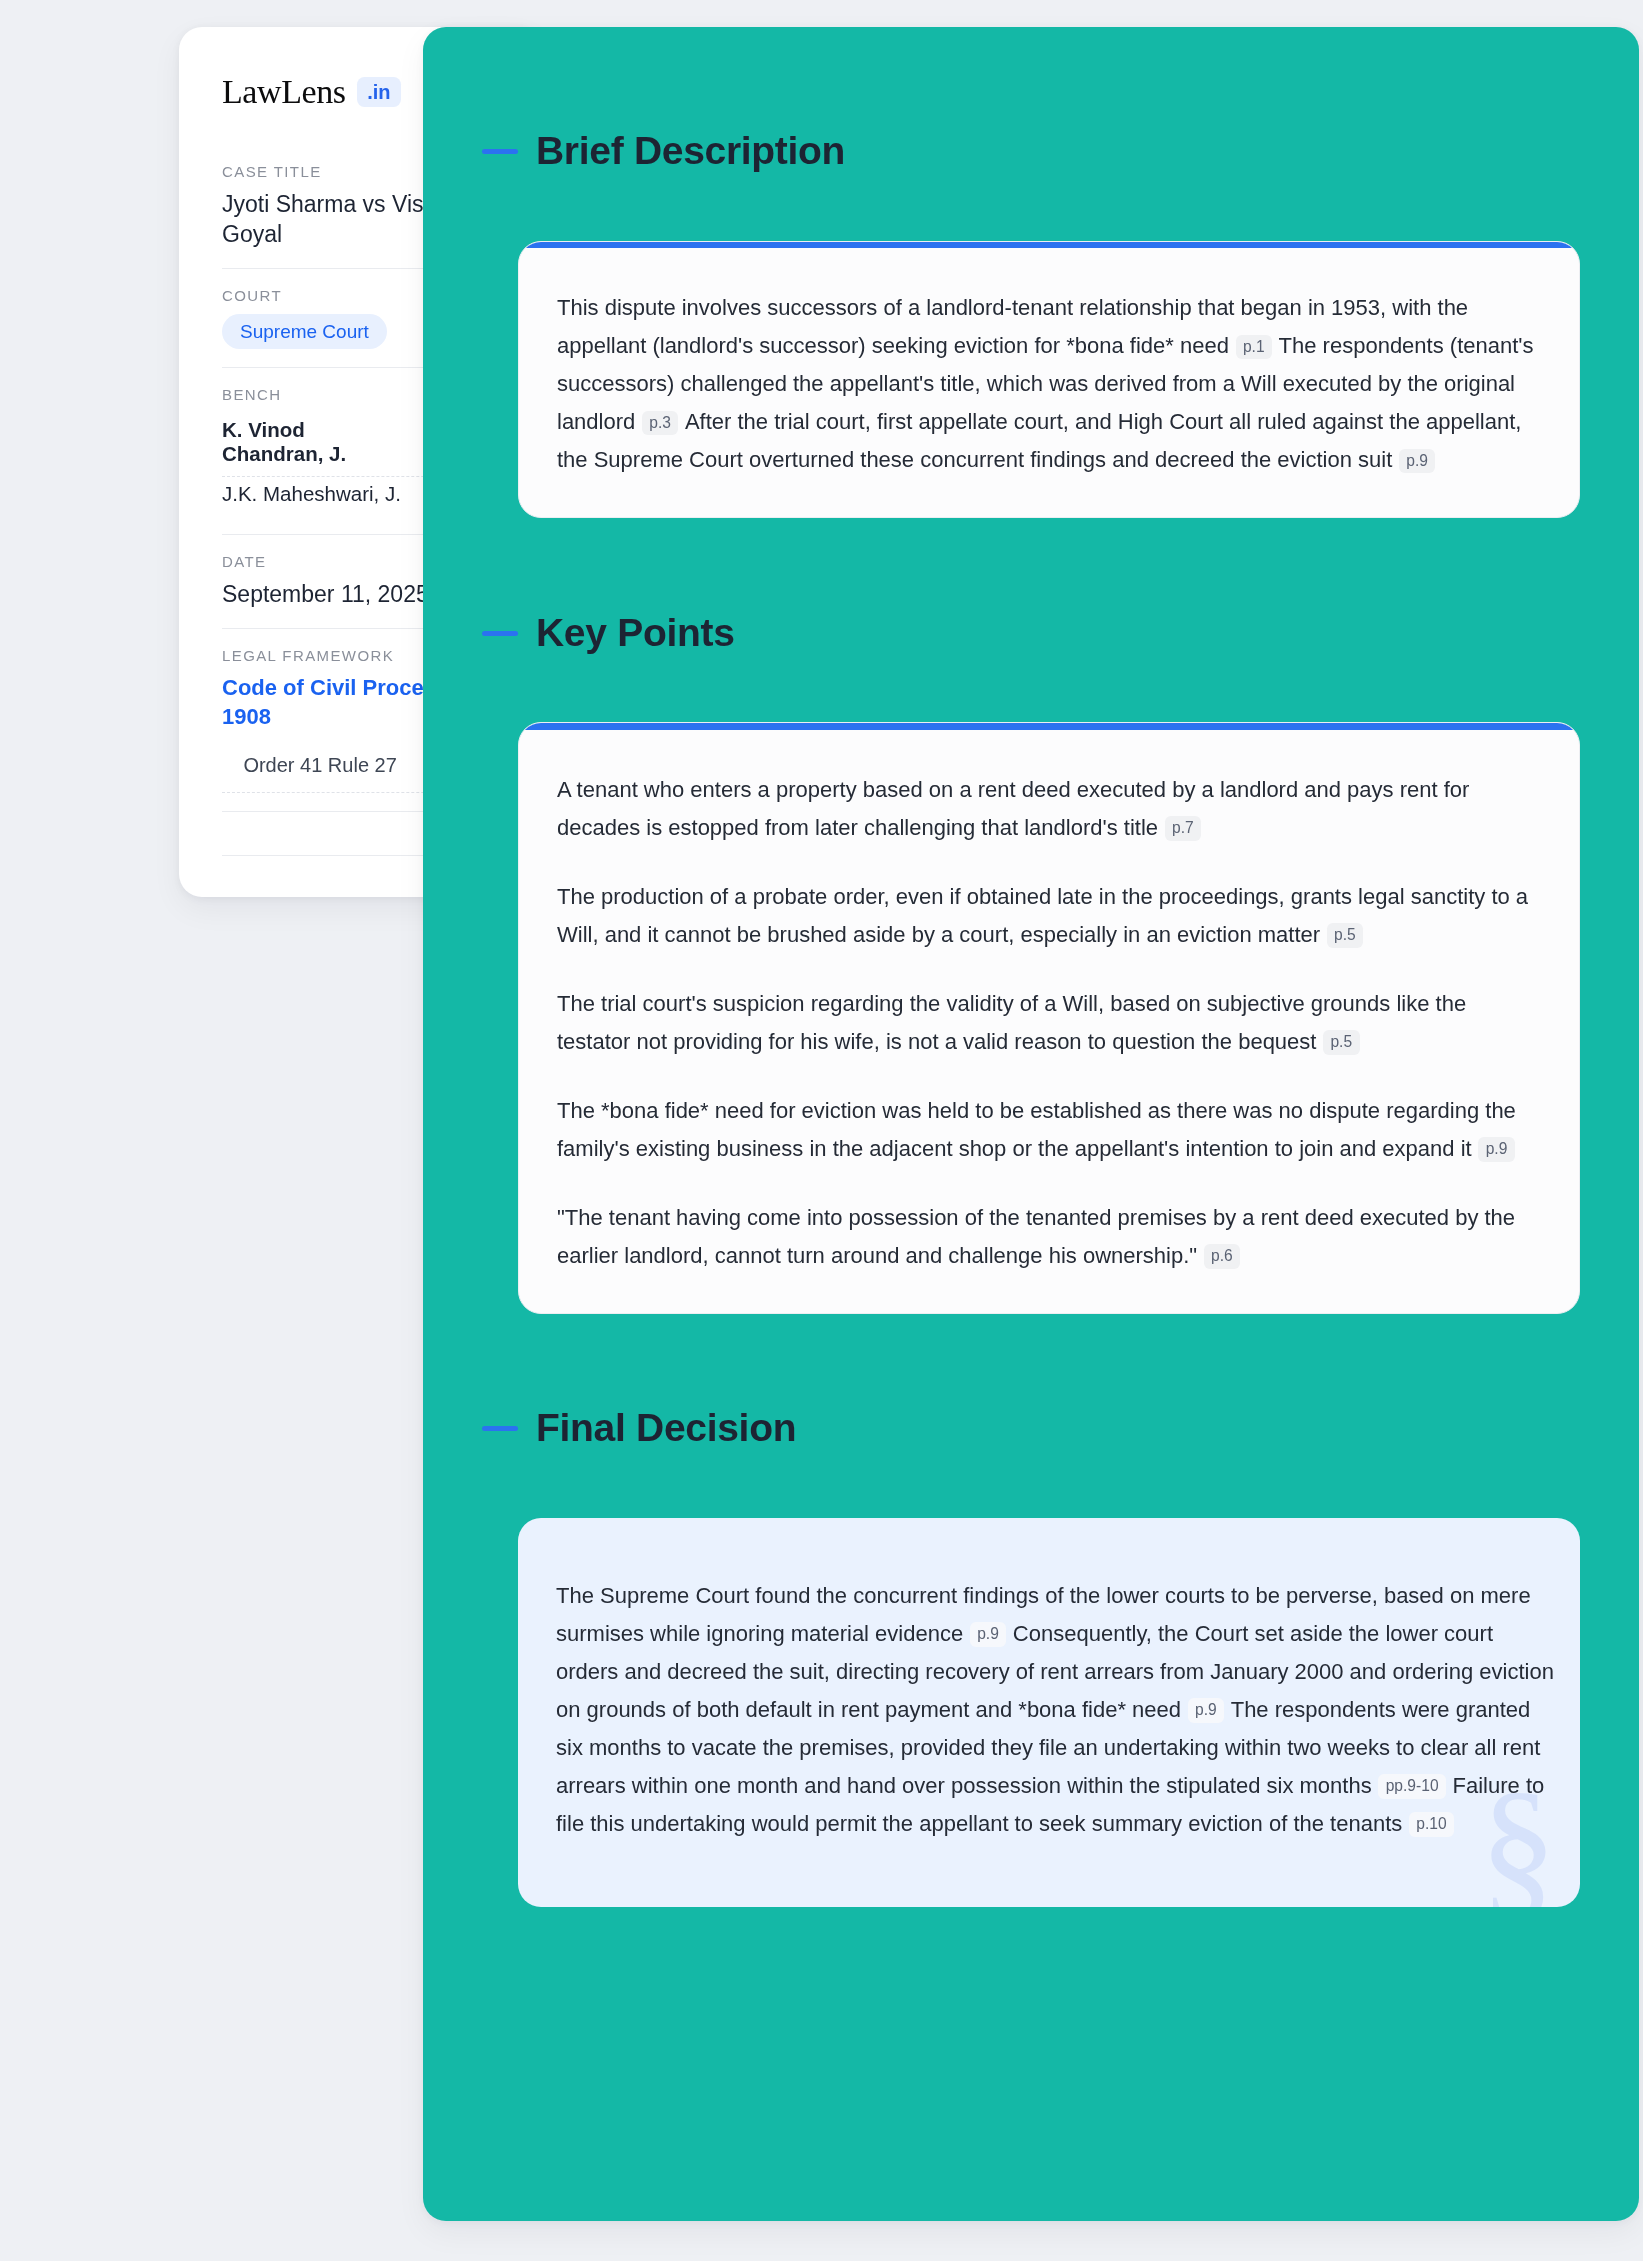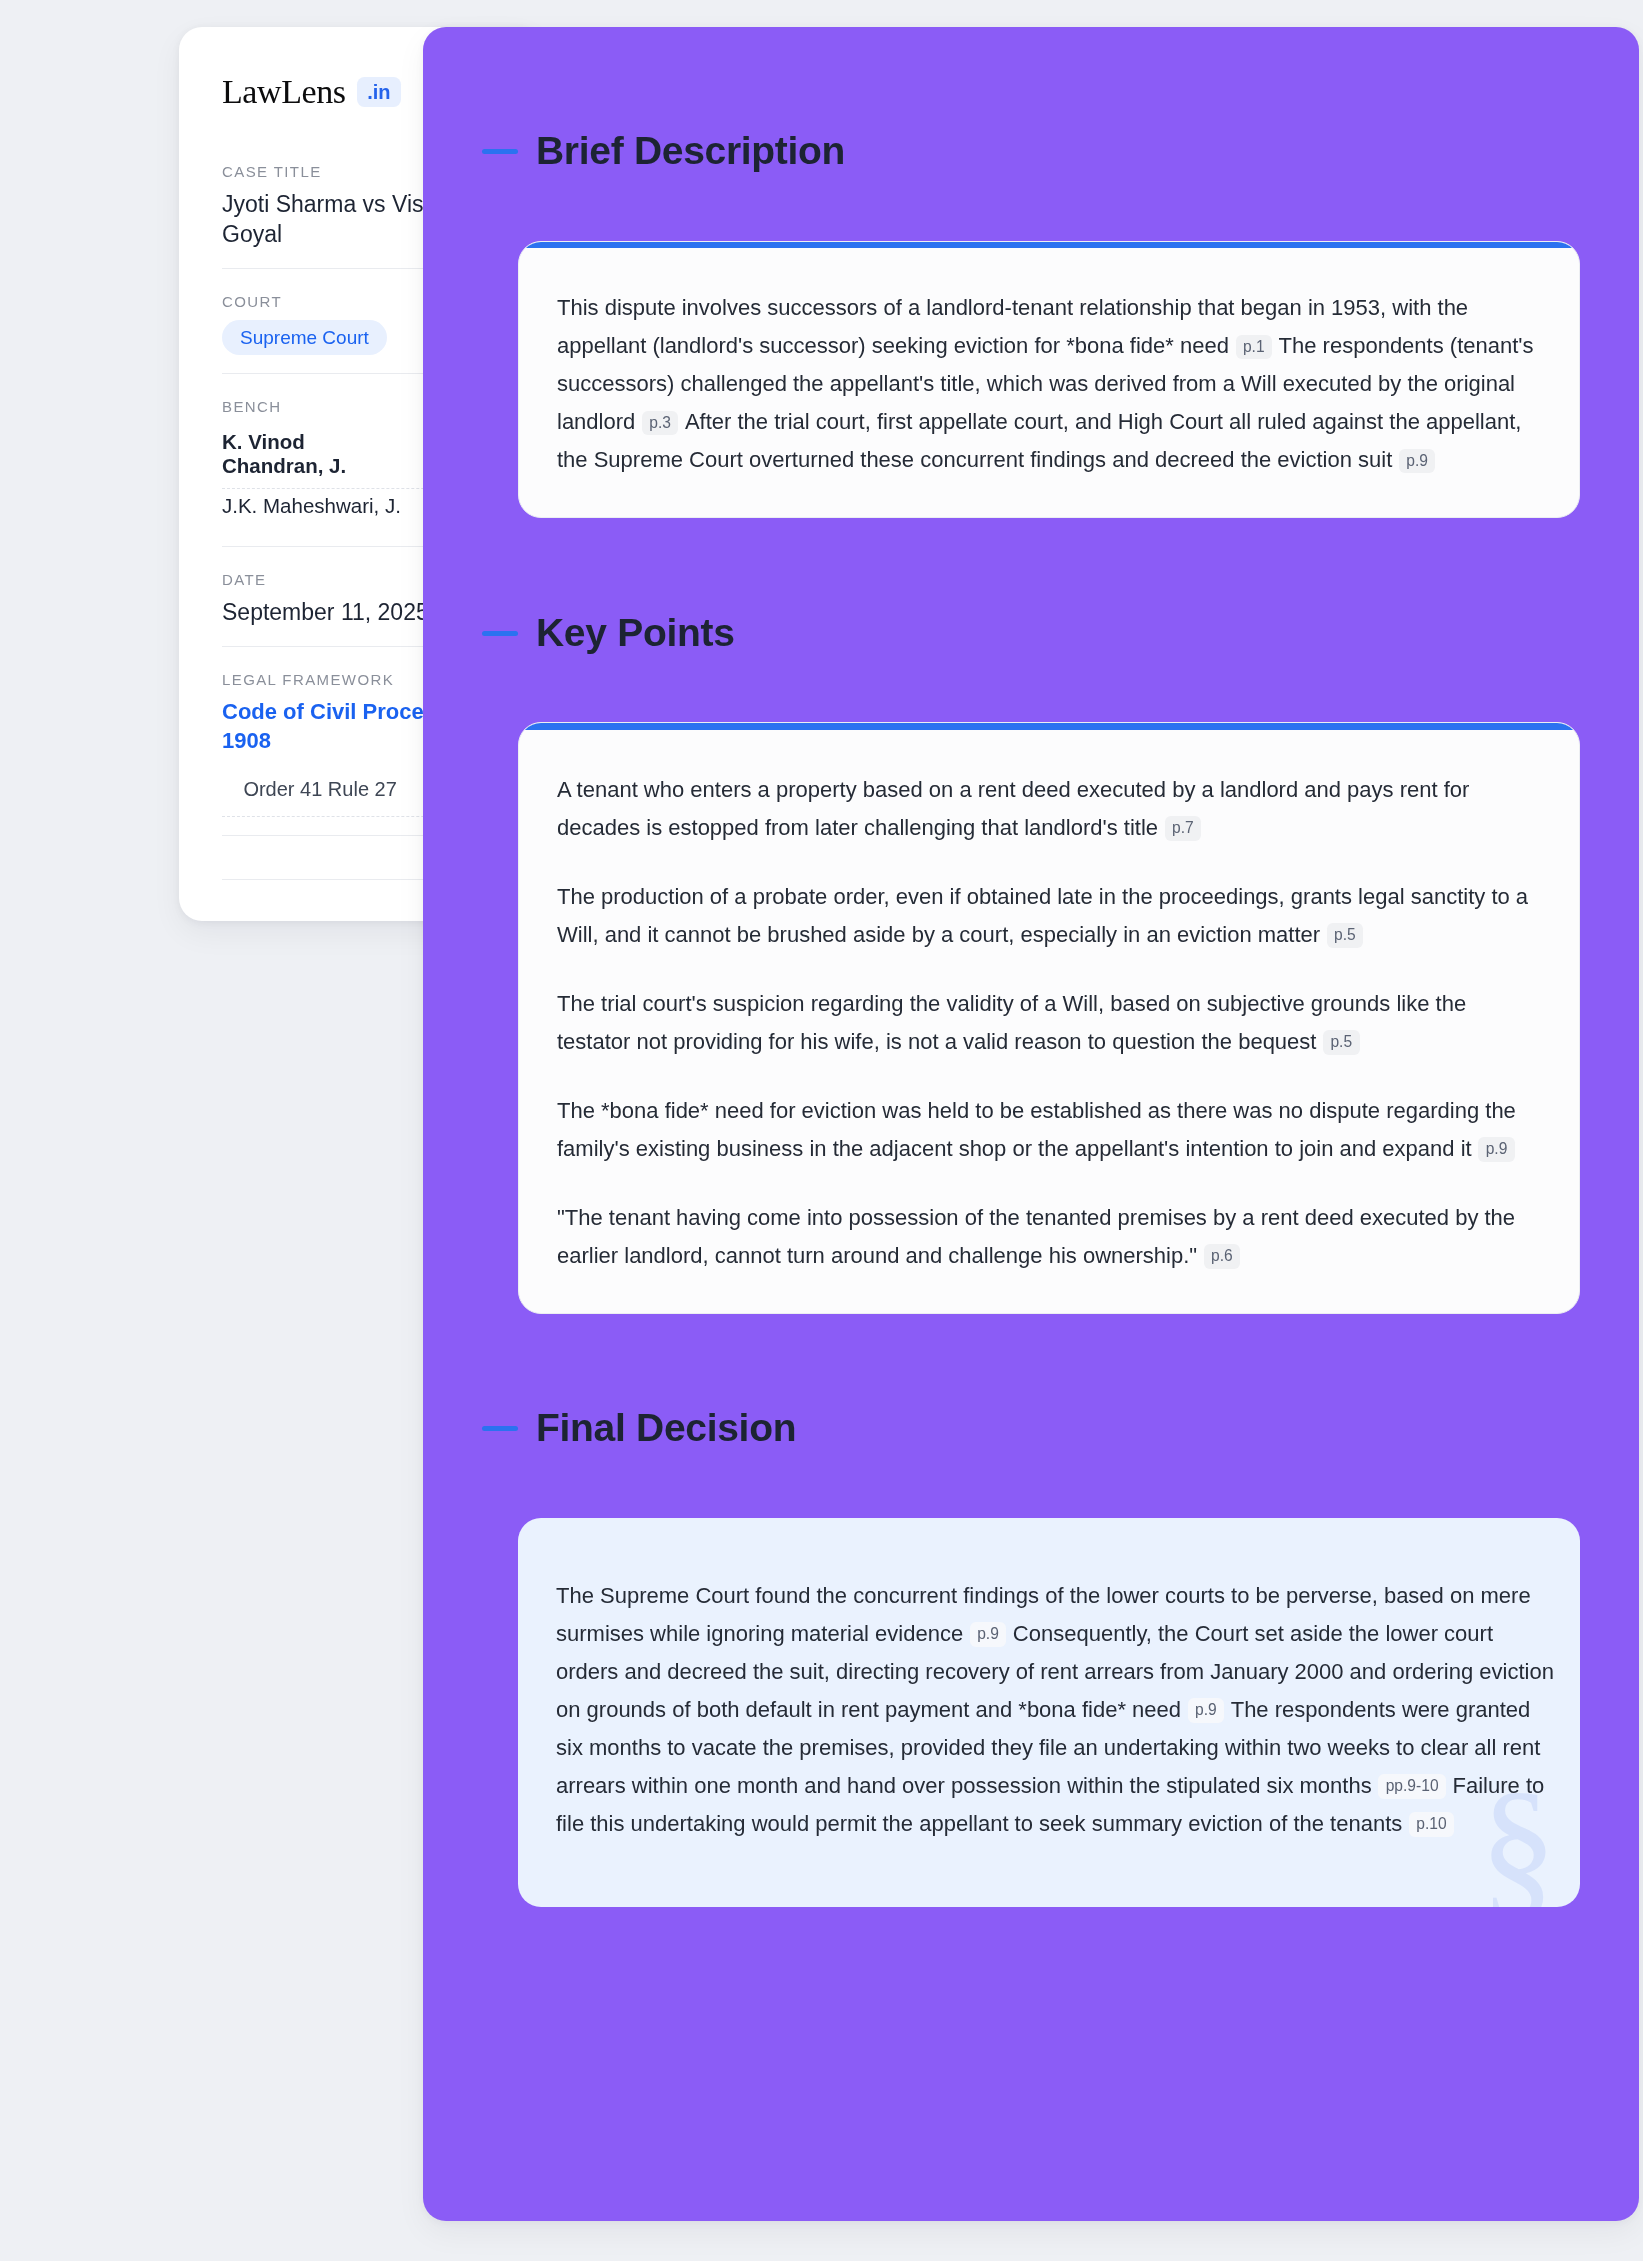--- a/index.html
+++ b/index.html
@@ -50,21 +50,21 @@
   .brand-tld {
     background: #e7effe;
     color: #2563eb;
     font-size: 20px;
     font-weight: 700;
     border-radius: 7.4px;
     padding: 5px 10px 5.8px 10px;
     line-height: 1;
   }
 
-  .field { padding-bottom: 18px; border-bottom: 0.8px solid #e9ebef; margin-bottom: 24px; }
+  .field { padding-bottom: 18px; border-bottom: 0.8px solid #e9ebef; margin-bottom: 18px; }
   .field:last-of-type { border-bottom: none; }
   .field-label {
     font-size: 15px;
     letter-spacing: 1.4px;
     color: #8a8f9a;
     text-transform: uppercase;
     margin-bottom: 10px;
     font-weight: 400;
   }
   .field-value {
@@ -115,21 +115,21 @@
     font-size: 20px;
     color: #3e4654;
     padding: 0 0 15px 21.4px;
     border-bottom: 0.8px dashed #dfe2e8;
   }
   .tail-rule { border-top: 0.8px solid #e9ebef; margin-top: 43px; }
 
   
   .main-col { flex: 1; padding: 0 4.1px 0 37px; }
   .main-card {
-    background: #8b5cf6;
+    background: #14b8a6;
     border-radius: 23px;
     box-shadow: 0 1.6px 8.2px rgba(16,24,40,0.04), 0 11.5px 31px rgba(16,24,40,0.05);
     padding: 71px 59px 79px 59px;
     min-height: 2194px;
   }
   .sec-head {
     display: flex;
     align-items: center;
     gap: 18px;
     margin: 0 0 35px 0;

